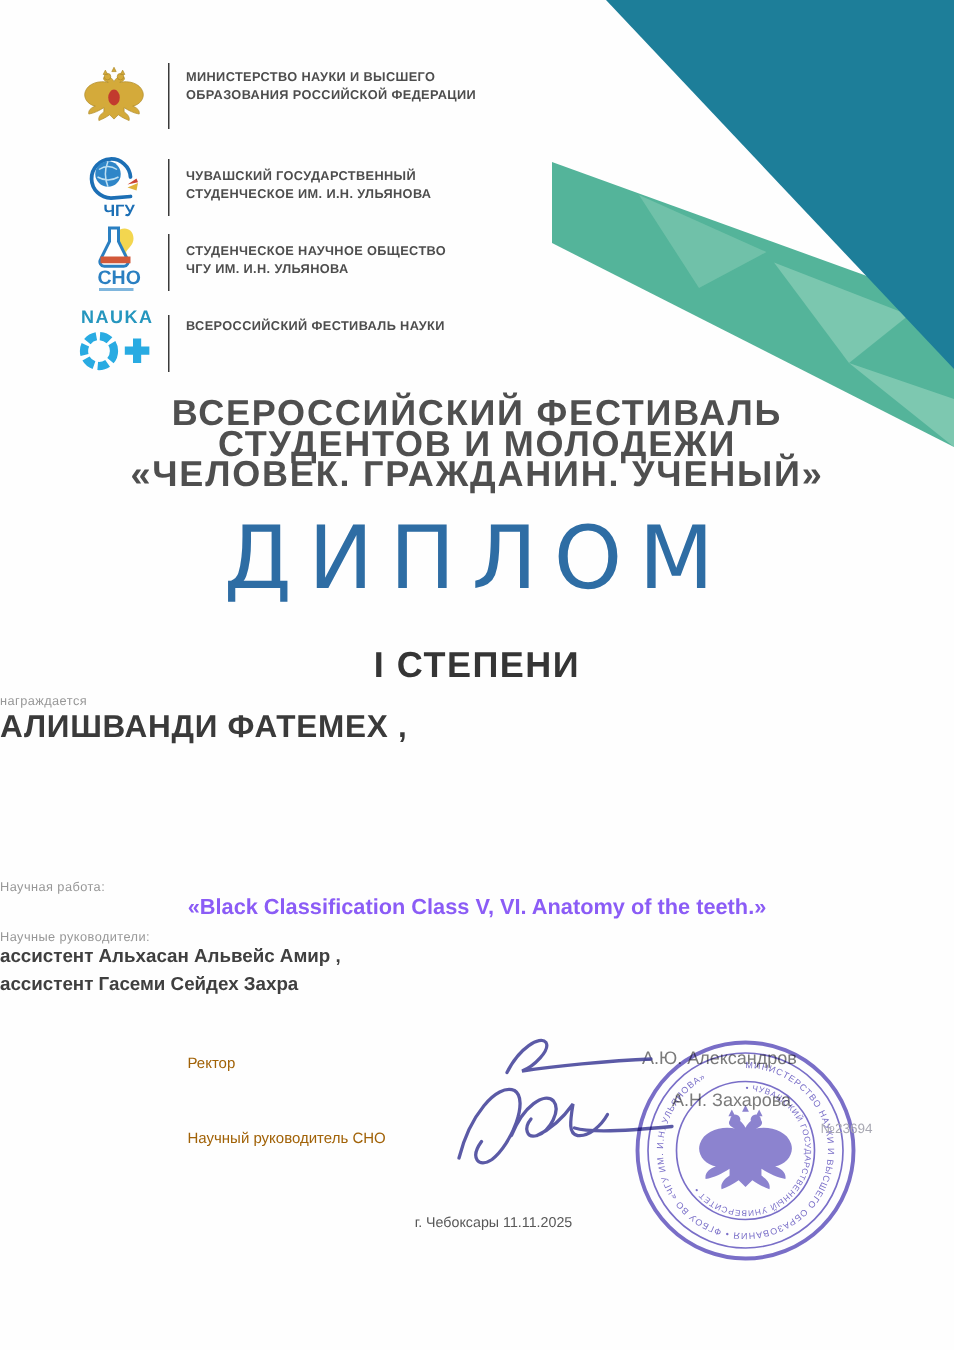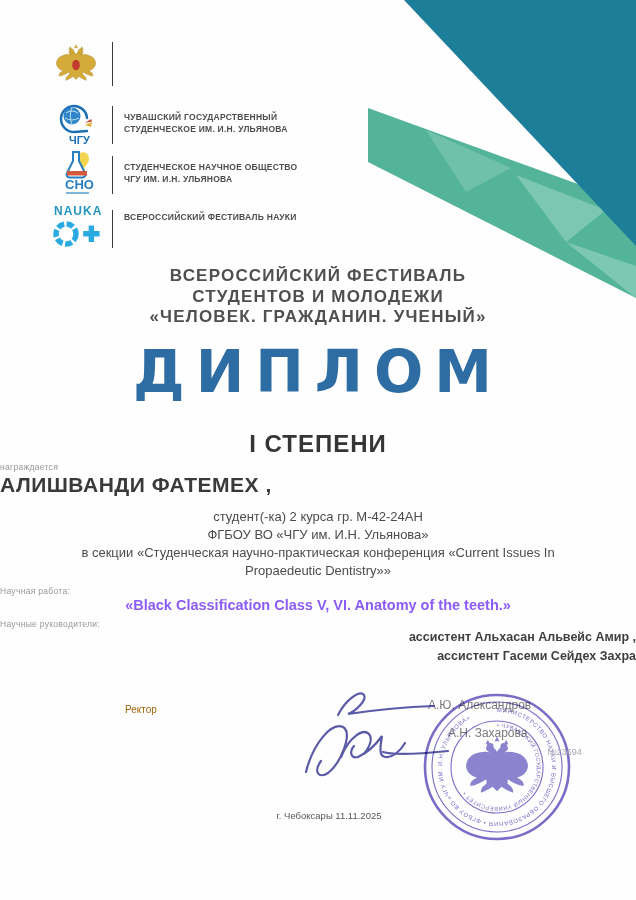--- a/index.html
+++ b/index.html
@@ -14,27 +14,27 @@
   
   .logo-icon{position:absolute;}
   .logo-divider{position:absolute;width:1px;background:#3a3a3a;}
   .logo-text{
     position:absolute;left:124px;font-size:8.5px;font-weight:bold;
     color:#4d4d4d;line-height:1.4;letter-spacing:.25px;width:220px;
   }
   
   .festival{
     position:absolute;top:266px;left:0;width:100%;text-align:center;
-    font-size:17px;font-weight:bold;color:#4f4f4f;line-height:20.5px;
+    font-size:24px;font-weight:bold;color:#4f4f4f;line-height:20.5px;
     letter-spacing:1.2px;
   }
   .diploma-title{
     position:absolute;top:338px;left:0;width:100%;text-align:center;
     font-family:"DejaVu Sans","Liberation Sans",sans-serif;
-    font-size:58px;font-weight:bold;color:#2e6da4;letter-spacing:11px;
+    font-size:58px;font-weight:normal;color:#2e6da4;letter-spacing:11px;
   }
   .degree{
     position:absolute;top:430px;left:0;width:100%;text-align:center;
     font-size:24px;font-weight:bold;color:#353535;letter-spacing:1px;
   }
   .small-label{
     position:absolute;left:0;width:100%;text-align:left;
     font-size:8.5px;color:#979797;letter-spacing:.3px;
   }
   .recipient{
@@ -43,21 +43,21 @@
   }
   .details{
     position:absolute;top:508px;left:48px;width:540px;text-align:center;
     font-size:13px;color:#4c4c4c;line-height:1.38;
   }
   .work-title{
     position:absolute;top:597px;left:38px;width:560px;text-align:center;
     font-size:14.5px;font-weight:bold;color:#8b5cf6;
   }
   .supervisor{
-    position:absolute;left:0;width:100%;text-align:right;
+    position:absolute;left:0;width:100%;text-align:left;
     font-size:12.5px;font-weight:bold;color:#3f3f3f;
   }
   
   .sig-label{position:absolute;left:125px;font-size:10px;color:#a16207;}
   .sig-name{position:absolute;font-size:12px;color:#7a7a7a;}
   .sig-ink{position:absolute;left:0;top:0;width:636px;height:900px;pointer-events:none;}
   
   .stamp{position:absolute;left:420px;top:690px;width:154px;height:154px;
          mix-blend-mode:multiply;opacity:.92;}
   .cert-number{position:absolute;left:547px;top:747px;font-size:9px;color:#a8a8b2;}
@@ -86,20 +86,24 @@
     <polygon points="150,175 240,210 200,242" fill="#8bcfb8" opacity="0.7"></polygon>
     <polygon points="200,242 270,266 270,298" fill="#9ad6c0" opacity="0.6"></polygon>
     <polygon points="38,0 270,0 270,246" fill="#1d7e99"></polygon>
   </svg>
 
   <svg class="logo-icon" style="left:52px;top:30px" width="48" height="70" viewBox="0 0 100 120">
     <use href="#eagle" x="0" y="8" width="100" height="100" fill="#d4aa3a" stroke="#b08c2a" stroke-width="1"></use>
     <ellipse cx="50" cy="60" rx="8" ry="11" fill="#c23b2e"></ellipse>
   </svg>
   <div class="logo-divider" style="left:112px;top:42px;height:44px"></div>
+  <div class="logo-text" style="top:46px">
+    <div>МИНИСТЕРСТВО НАУКИ И ВЫСШЕГО</div>
+    <div>ОБРАЗОВАНИЯ РОССИЙСКОЙ ФЕДЕРАЦИИ</div>
+  </div>
 
   <svg class="logo-icon" style="left:52px;top:98px" width="48" height="50" viewBox="0 0 96 100">
     <path d="M70 40 A26 26 0 1 0 44 68 L70 66" fill="none" stroke="#1c6fb5" stroke-width="5" stroke-linecap="round"></path>
     <circle cx="40" cy="36" r="17" fill="#2f86c8"></circle>
     <path d="M28 30 Q40 22 52 30 M26 40 Q40 48 54 40 M40 19 Q33 36 40 53" stroke="#bfe0f2" stroke-width="2" fill="none"></path>
     <path d="M66 54 l14 -6 l-2 10 z" fill="#e0b23a"></path>
     <path d="M66 50 l12 -8 l2 5 z" fill="#cc4433"></path>
     <text x="34" y="92" font-size="22" font-weight="bold" fill="#1c6fb5" font-family="Liberation Sans, sans-serif">ЧГУ</text>
   </svg>
   <div class="logo-divider" style="left:112px;top:106px;height:38px"></div>
@@ -138,36 +142,32 @@
   </div>
 
   <div class="diploma-title">ДИПЛОМ</div>
 
   <div class="degree">I СТЕПЕНИ</div>
 
   <div class="small-label" style="top:462px">награждается</div>
 
   <div class="recipient">АЛИШВАНДИ ФАТЕМЕХ ,</div>
 
-  <div class="details">
-    <div>студент(-ка) 2 курса гр. М-42-24АН</div>
-    <div>ФГБОУ ВО «ЧГУ им. И.Н. Ульянова»</div>
-    <div>в секции «Студенческая научно-практическая конференция «Current Issues In Propaedeutic Dentistry»»</div>
-  </div>
 
   <div class="small-label" style="top:586px">Научная работа:</div>
   <div class="work-title">«Black Classification Class V, VI. Anatomy of the teeth.»</div>
 
   <div class="small-label" style="top:619px">Научные руководители:</div>
   <div class="supervisor" style="top:630px">ассистент Альхасан Альвейс Амир ,</div>
   <div class="supervisor" style="top:649px">ассистент Гасеми Сейдех Захра</div>
 
   <div class="sig-label" style="top:704px">Ректор</div>
   <div class="sig-name" style="left:428px;top:698px">А.Ю. Александров</div>
 
+  <div class="sig-label" style="top:754px">Научный руководитель СНО</div>
   <div class="sig-name" style="left:448px;top:726px">А.Н. Захарова</div>
 
   <svg class="sig-ink" viewBox="0 0 636 900">
     <g fill="none" stroke="#45449b" stroke-width="2.2" stroke-linecap="round" opacity="0.88">
       <path d="M338,715 C346,699 360,690 364,695 C367,700 356,711 348,714 C368,711 406,707 434,706"></path>
       <path d="M306,772 C313,744 331,722 343,727 C353,733 341,763 328,773 C319,779 313,772 321,761"></path>
       <path d="M341,757 C349,737 363,728 369,734 C374,740 367,754 358,757 C351,759 349,752 354,746 M358,757 C369,752 377,743 382,736 C380,748 379,756 385,757 C393,758 401,750 405,743"></path>
       <path d="M383,752 C396,756 428,753 448,751"></path>
     </g>
   </svg>

